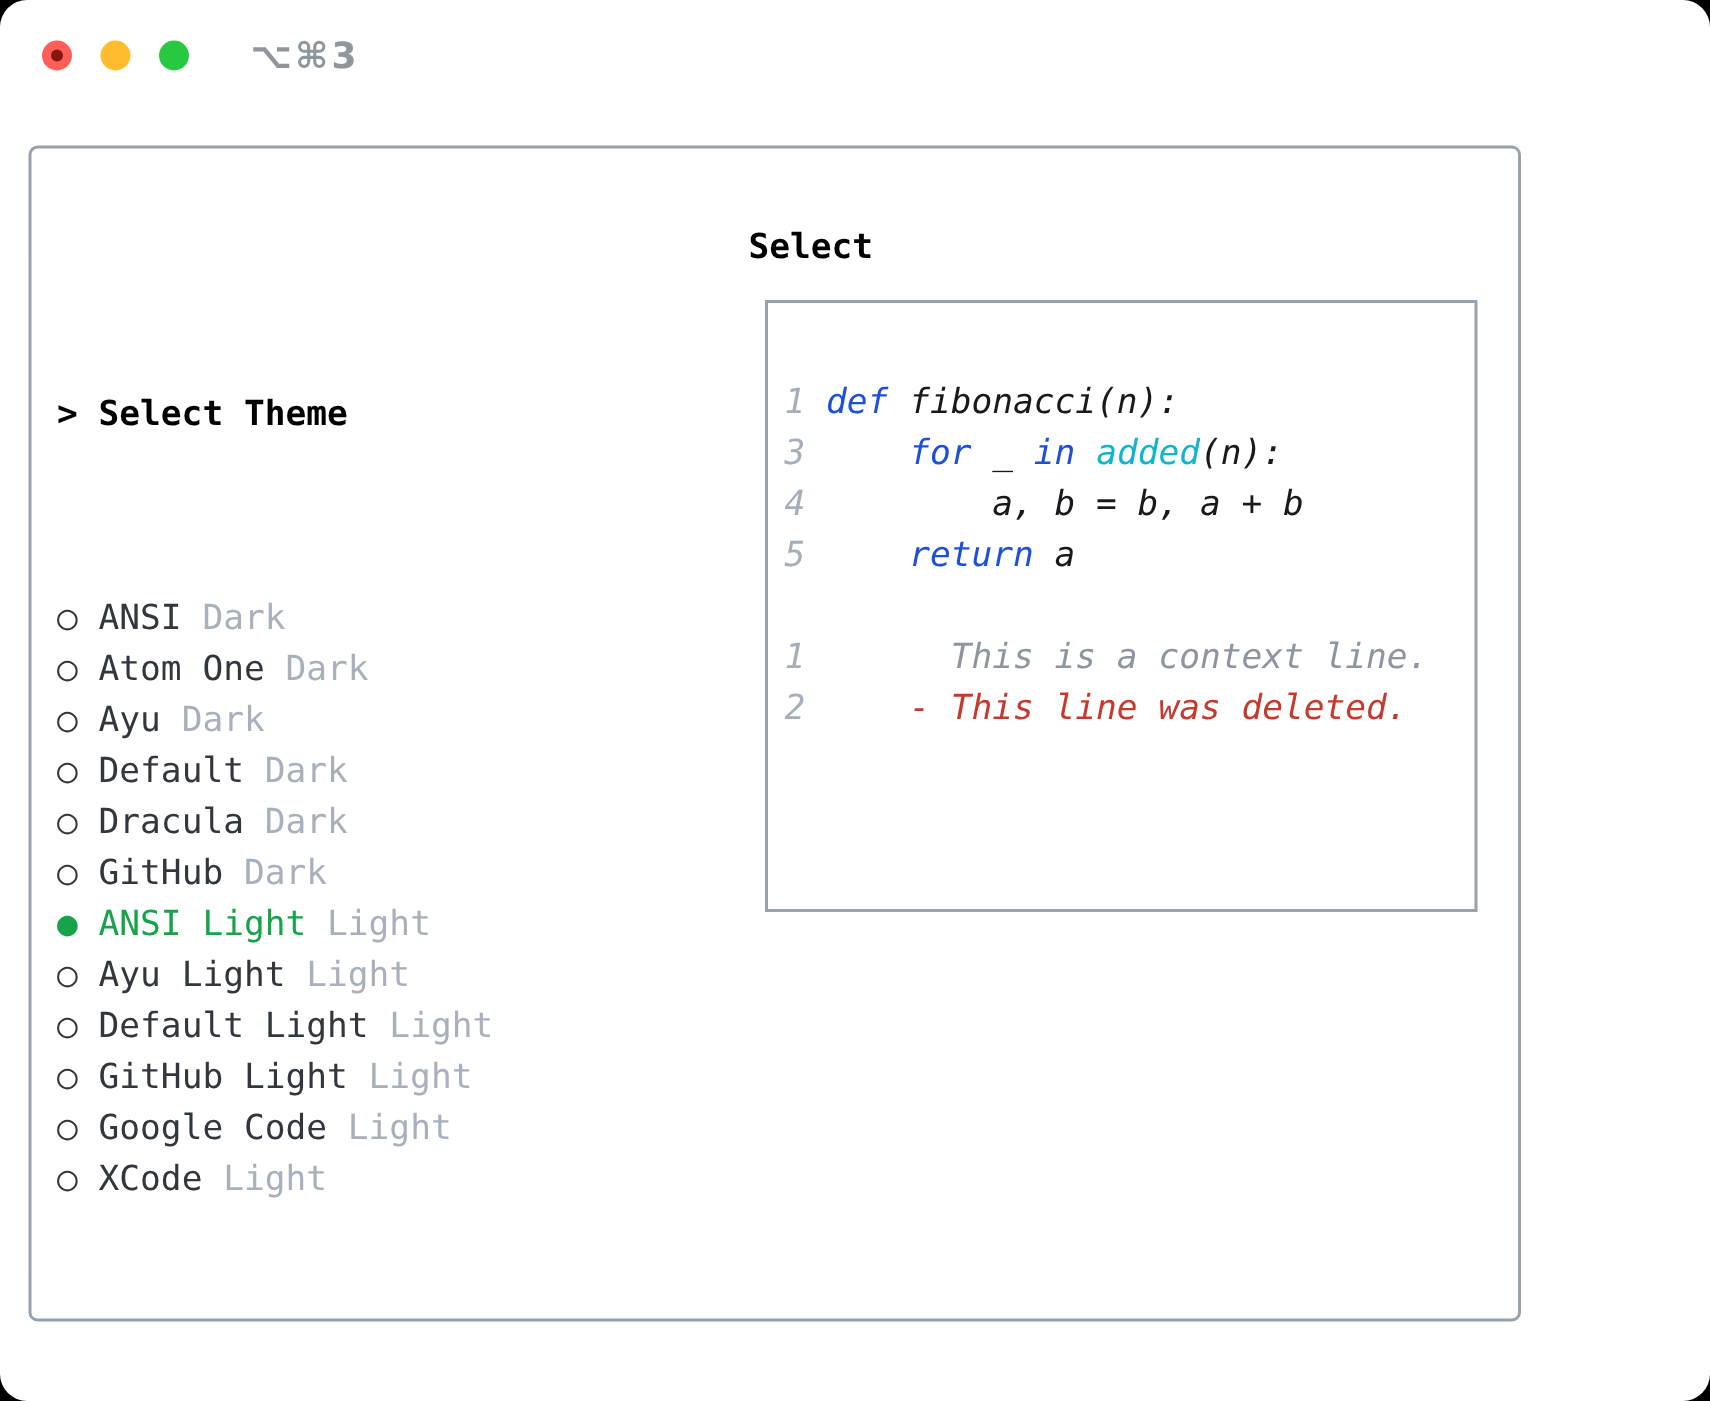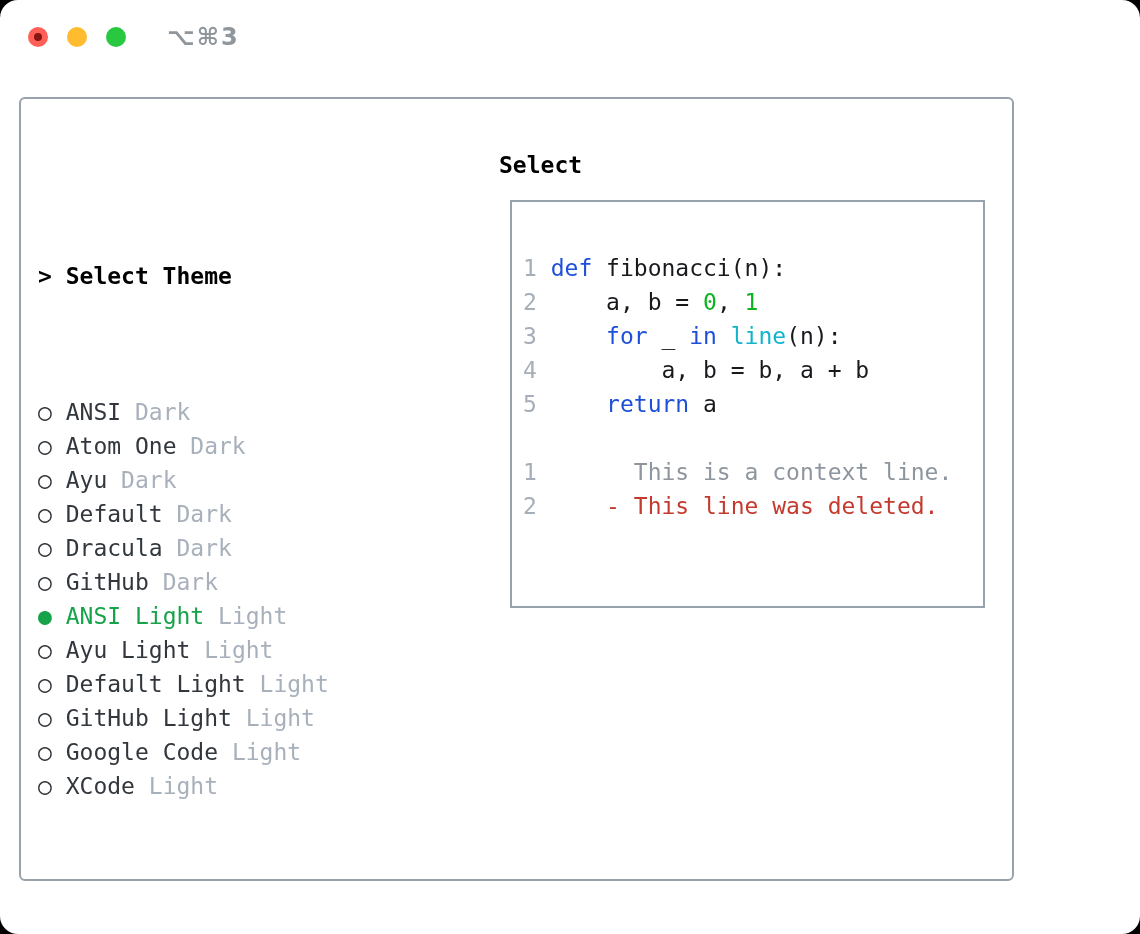--- a/index.html
+++ b/index.html
@@ -45,21 +45,21 @@
   .tag{color:var(--tag-gray);}
   .theme-row.selected .tname,.theme-row.selected .marker{color:var(--accent-green);}
   
   .preview-title{
     position:absolute;left:478px;top:49px;height:34px;line-height:34px;
     font-size:23px;font-weight:bold;color:#000;
   }
   .preview-box{
     position:absolute;left:489px;top:101px;width:475px;height:408px;
     box-sizing:border-box;border:2px solid var(--border-gray);
-    padding:49px 0 0 11px;overflow:hidden;
+    padding:49px 0 0 11px;overflow:hidden;font-style:italic;
   }
   .prow{height:34px;line-height:34px;font-size:23px;white-space:pre;}
   .sg-num{color:var(--line-number-gray);}
   .sg-kw{color:var(--keyword-blue);}
   .sg-code{color:var(--code-black);}
   .sg-lit{color:var(--literal-green);}
   .sg-builtin{color:var(--builtin-cyan);}
   .sg-ctx{color:var(--context-gray);}
   .sg-del{color:var(--diff-del-red);}
   .sg-add{color:var(--diff-add-green);}
@@ -94,22 +94,21 @@
       
 
       
     </div>
 
     <div class="preview-title">Select</div>
 
     <div class="preview-box">
       <div id="preview-lines">
           <div class="prow"><span class="sg-num">1 </span><span class="sg-kw">def</span><span class="sg-code"> fibonacci(n):</span></div>
-          <div class="prow"><span class="sg-num">2 </span><span class="sg-code">    a, b = </span><span class="sg-lit">0</span><span class="sg-code">, </span><span class="sg-lit">1</span></div>
-          <div class="prow"><span class="sg-num">3 </span><span class="sg-code">    </span><span class="sg-kw">for</span><span class="sg-code"> _ </span><span class="sg-kw">in</span><span class="sg-code"> </span><span class="sg-builtin">line</span><span class="sg-code">(n):</span></div>
+          <div class="prow"><span class="sg-num">3 </span><span class="sg-code">    </span><span class="sg-kw">for</span><span class="sg-code"> _ </span><span class="sg-kw">in</span><span class="sg-code"> </span><span class="sg-builtin">added</span><span class="sg-code">(n):</span></div>
           <div class="prow"><span class="sg-num">4 </span><span class="sg-code">        a, b = b, a + b</span></div>
           <div class="prow"><span class="sg-num">5 </span><span class="sg-code">    </span><span class="sg-kw">return</span><span class="sg-code"> a</span></div>
           <div class="prow"></div>
           <div class="prow"><span class="sg-num">1 </span><span class="sg-ctx">      This is a context line.</span></div>
           <div class="prow"><span class="sg-num">2 </span><span class="sg-del">    - This line was deleted.</span></div>
         </div>
     </div>
 
   </div>
 </div>

